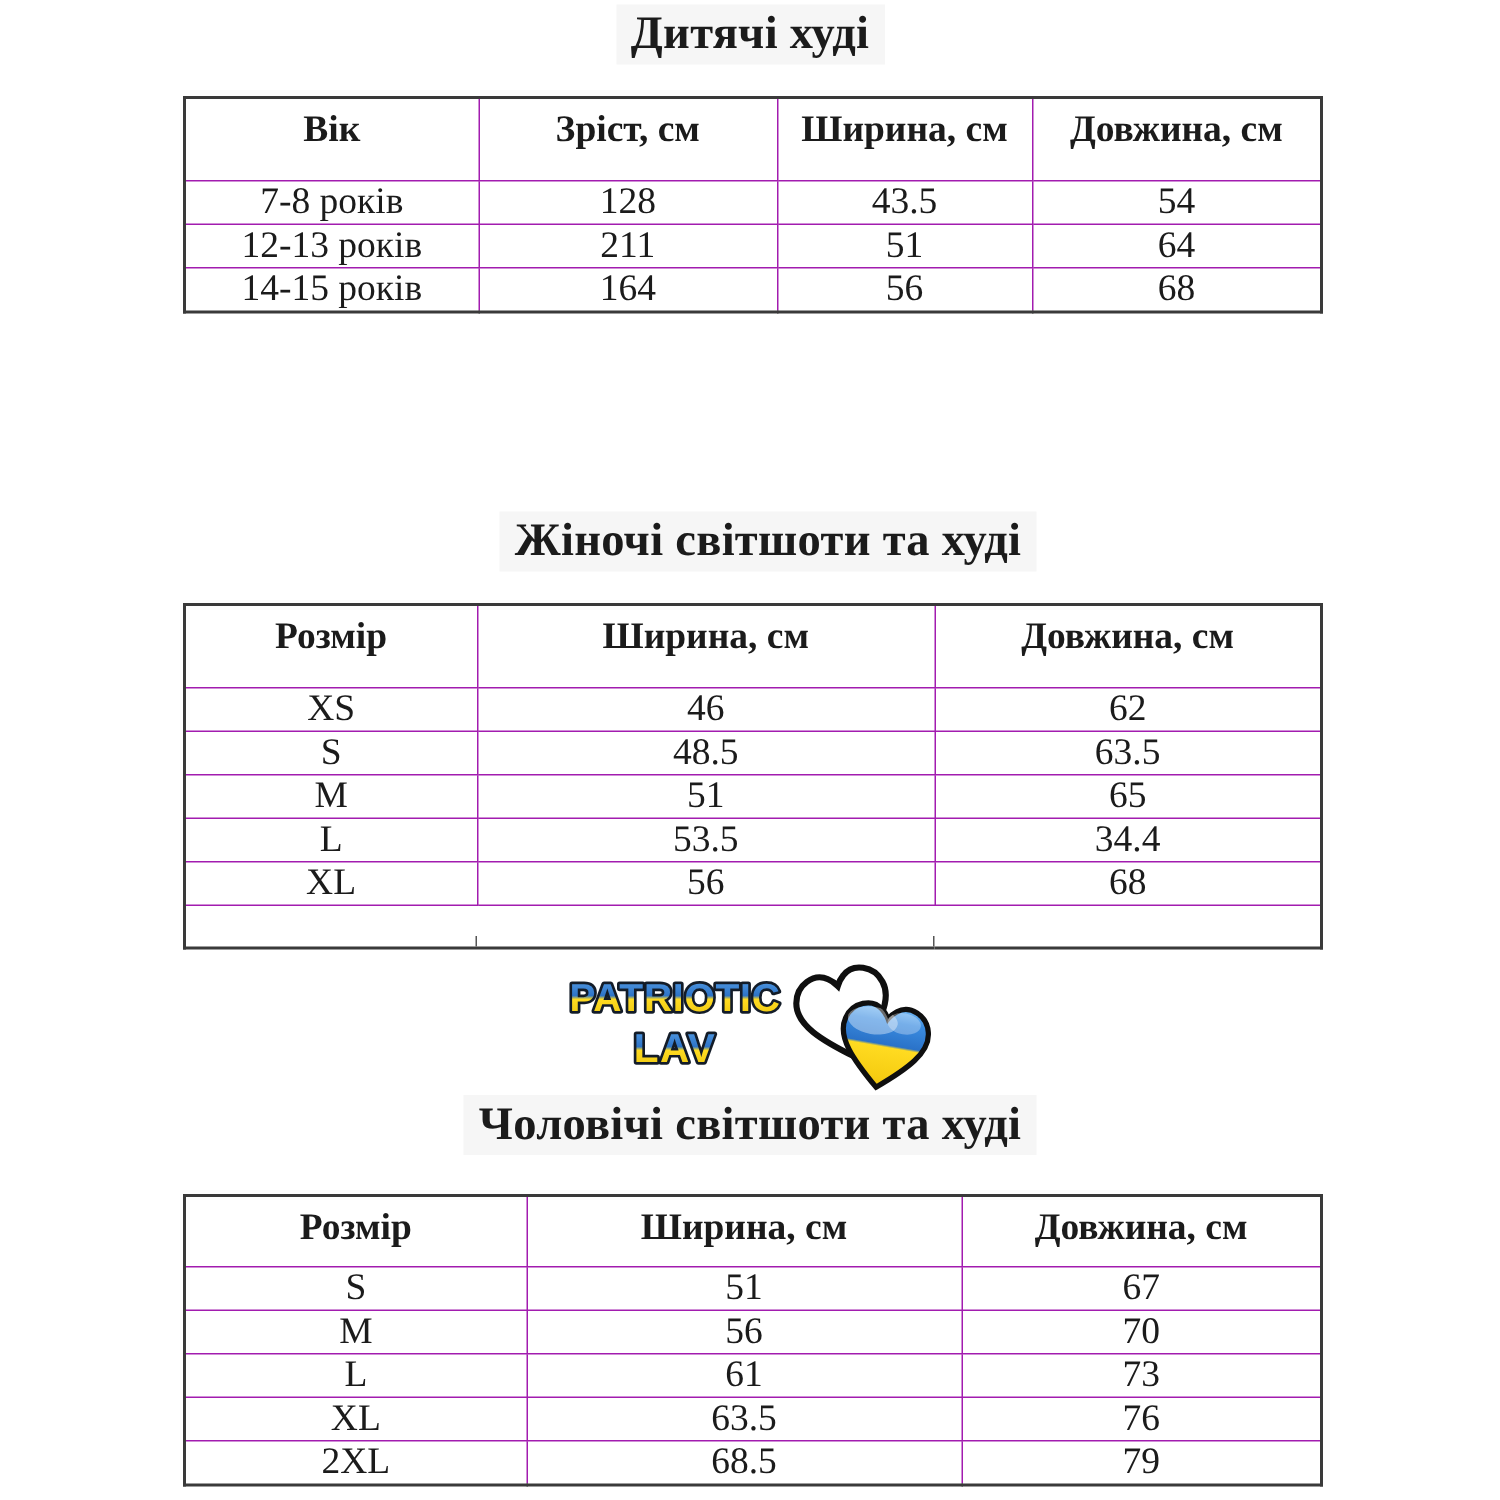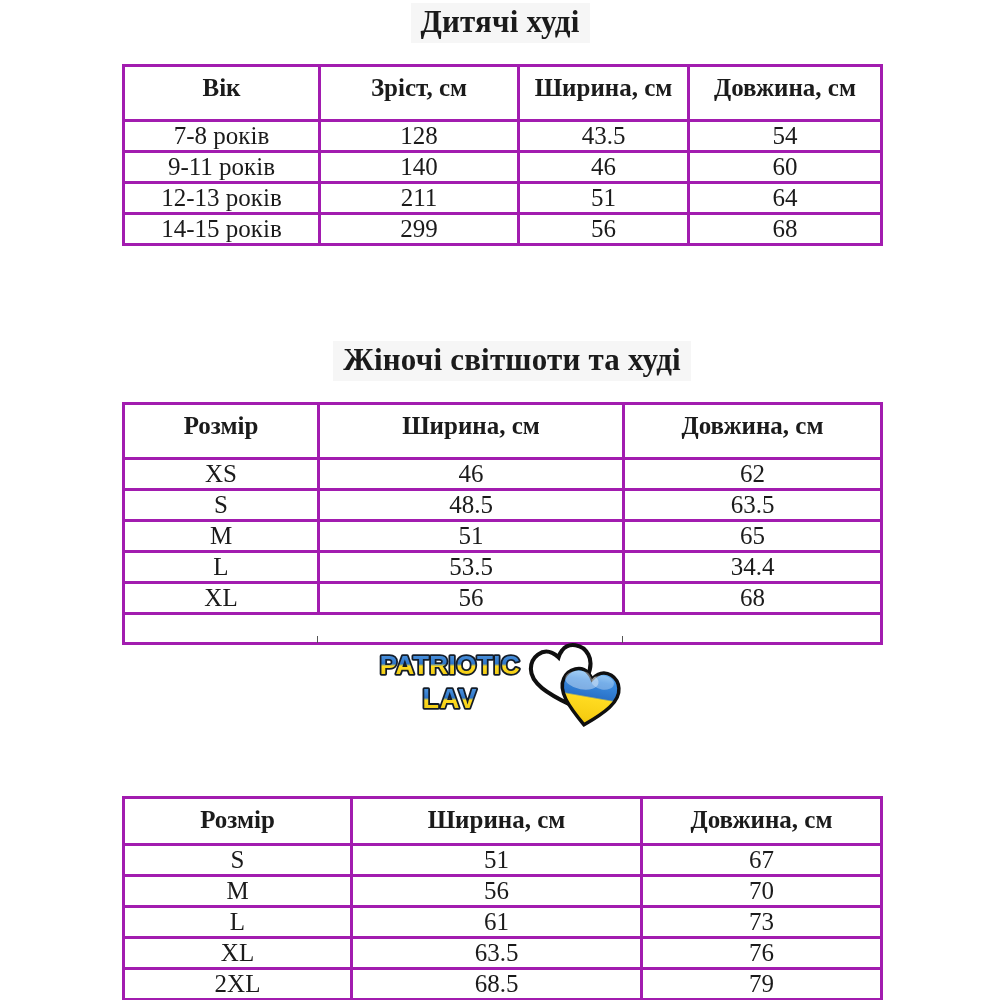--- a/index.html
+++ b/index.html
@@ -8,21 +8,21 @@
 
   
   .title-wrap{position:absolute;left:0;right:0;text-align:center;}
   .title-wrap .hl{display:inline-block;background:#f6f6f6;padding:2px 10px 4px 10px;
         font-weight:bold;font-size:31px;line-height:34px;letter-spacing:.2px;}
 
   
   .tbl-wrap{position:absolute;left:122px;width:758px;}
   table.size{border-collapse:collapse;table-layout:fixed;width:758px;
         font-size:25px;}
-  table.size td,table.size th{border:3px solid #a21caf;padding:0;text-align:center;
+  table.size td,table.size th{border:1px solid #a21caf;padding:0;text-align:center;
         overflow:hidden;white-space:nowrap;}
   table.size{border:2px solid #3a3a3a;}
   table.size th{font-weight:bold;vertical-align:top;padding-top:7px;font-size:25px;}
   table.size td{vertical-align:middle;margin-top:14px;}
   tr.hdr-1{height:55px;}
   tr.hdr-2{height:55px;}
   tr.hdr-3{height:47px;}
   tr.data-row{height:28px;}
   tr.data-row-2{height:28px;}
   td.empty-cell{height:27px;}
@@ -55,34 +55,28 @@
         <th>Ширина, см</th>
         <th>Довжина, см</th>
       </tr>
       <tr class="data-row">
         <td>7-8 років</td>
         <td>128</td>
         <td>43.5</td>
         <td>54</td>
       </tr>
       <tr class="data-row">
-        <td>9-11 років</td>
-        <td>140</td>
-        <td>46</td>
-        <td>60</td>
-      </tr>
-      <tr class="data-row">
         <td>12-13 років</td>
         <td>211</td>
         <td>51</td>
         <td>64</td>
       </tr>
       <tr class="data-row">
         <td>14-15 років</td>
-        <td>299</td>
+        <td>164</td>
         <td>56</td>
         <td>68</td>
       </tr>
     </tbody>
       </table>
   </div>
 
   <div class="title-wrap" style="top:341px;padding-left:24px;">
     <span class="hl">Жіночі світшоти та худі</span>
   </div>
@@ -165,20 +159,23 @@
 
     <g transform="translate(180,23) scale(0.70) rotate(10 50 45)">
       <path d="M50,86 C24,64 5,45 10,26 C14,10 32,3 43,12 C47,15 50,20 50,20 C50,20 53,15 57,12 C68,3 86,10 90,26 C95,45 76,64 50,86 Z" fill="url(#fgh)" stroke="#0f0f0f" stroke-width="5"></path>
       <g clip-path="url(#hclip)">
         <ellipse cx="36" cy="24" rx="24" ry="13" fill="#ffffff" opacity="0.38"></ellipse>
         <ellipse cx="66" cy="22" rx="16" ry="10" fill="#ffffff" opacity="0.3"></ellipse>
       </g>
     </g>
   </svg>
 
+  <div class="title-wrap" style="top:730px;">
+    <span class="hl">Чоловічі світшоти та худі</span>
+  </div>
 
   <div class="tbl-wrap" style="top:796px;">
     <table class="size">
       <colgroup>
           <col style="width:228px">
           <col style="width:290px">
           <col style="width:240px">
         </colgroup>
       <tbody>
           <tr class="hdr-3">

